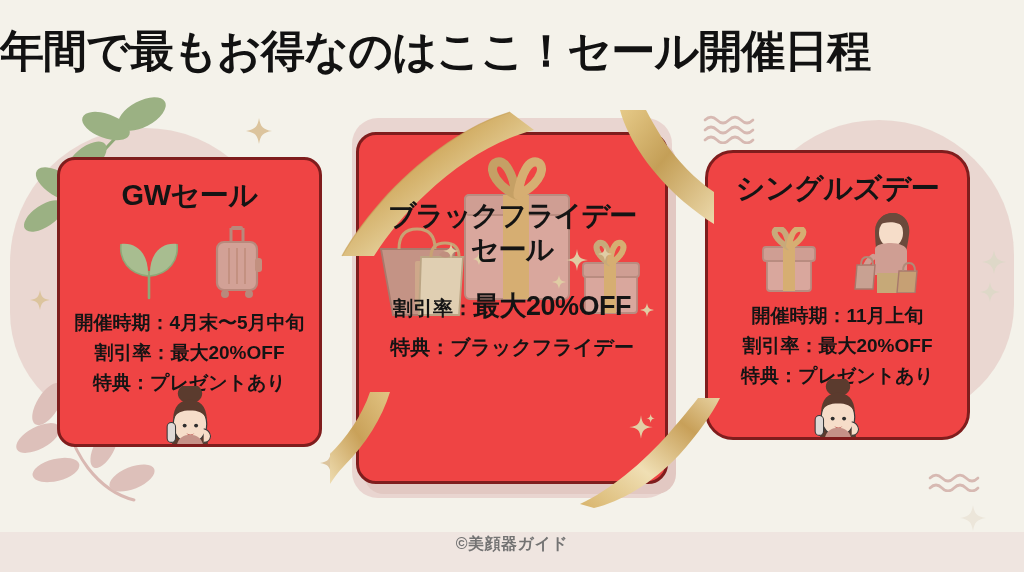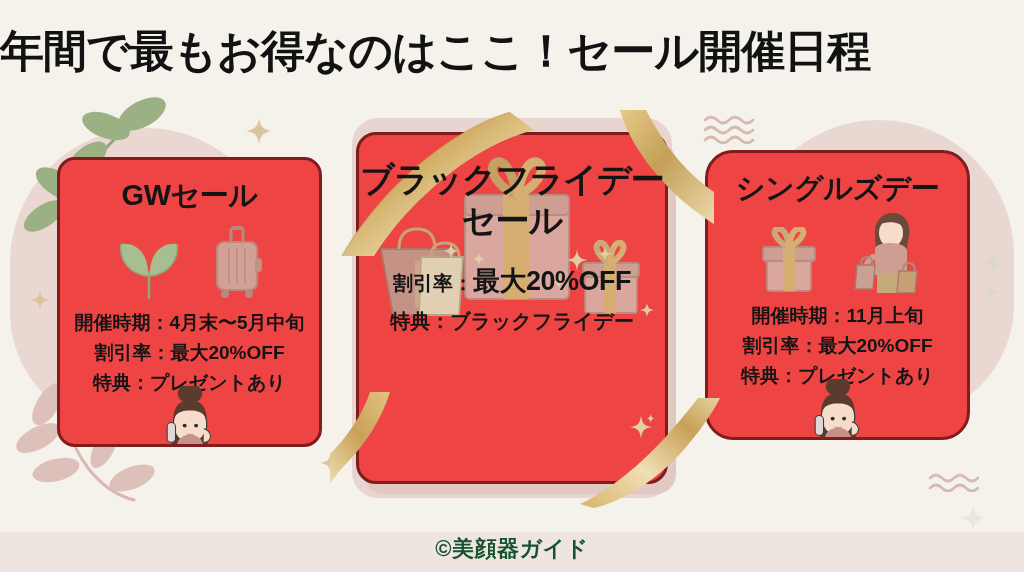--- a/index.html
+++ b/index.html
@@ -29,23 +29,23 @@
     width: 1024px;
     height: 40px;
     background: #efe5e0;
   }
   .footer-credit {
     position: absolute;
     left: 0;
     top: 534px;
     width: 1024px;
     text-align: center;
-    font-size: 22px;
+    font-size: 16px;
     font-weight: 700;
-    color: #14532d;
+    color: #737373;
     letter-spacing: 0.5px;
   }
 
   
   .page-title {
     position: absolute;
     left: 0;
     top: 22px;
     width: 1024px;
     text-align: left;
@@ -142,22 +142,22 @@
     letter-spacing: -0.5px;
     white-space: nowrap;
   }
   .card-side .card-title {
     margin-top: 16px;
     font-size: 29px;
   }
   .card-center .card-title {
     position: relative;
     z-index: 6;
-    margin-top: 24px;
-    font-size: 34px;
+    margin-top: 64px;
+    font-size: 28px;
     line-height: 1.22;
     letter-spacing: -1px;
   }
   .card-center .card-title .line2 { display: block; }
 
   .icon-row {
     display: flex;
     align-items: flex-end;
     justify-content: center;
     gap: 26px;

